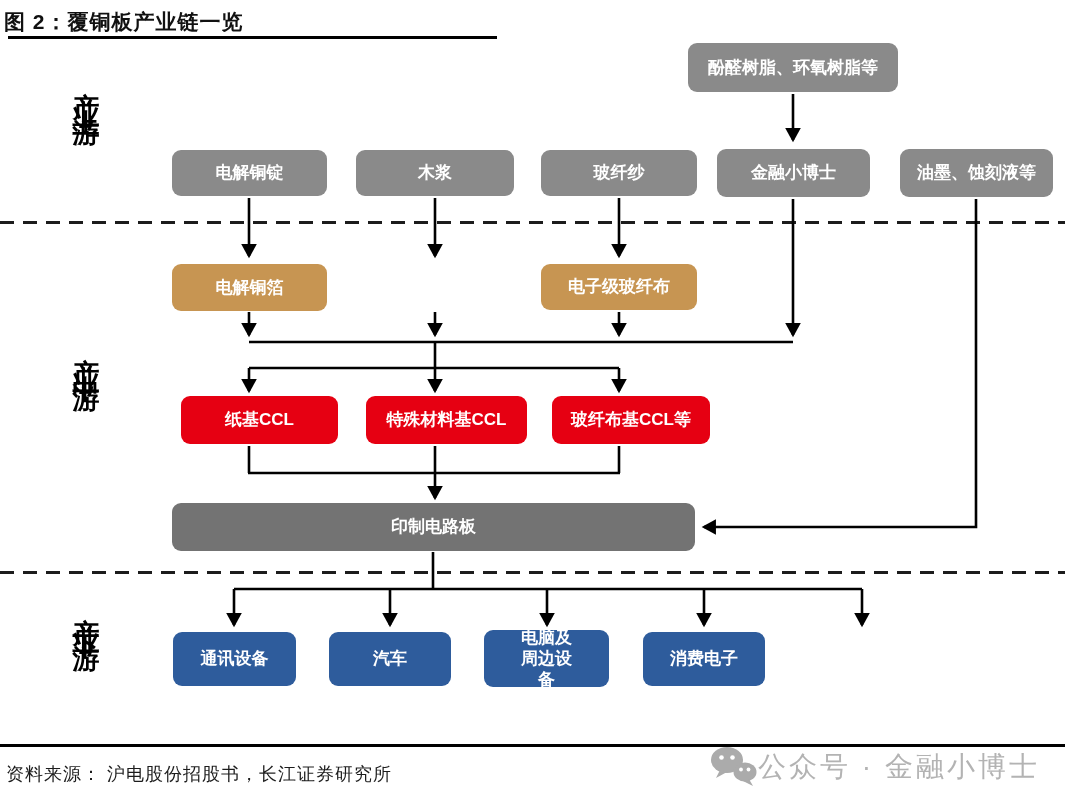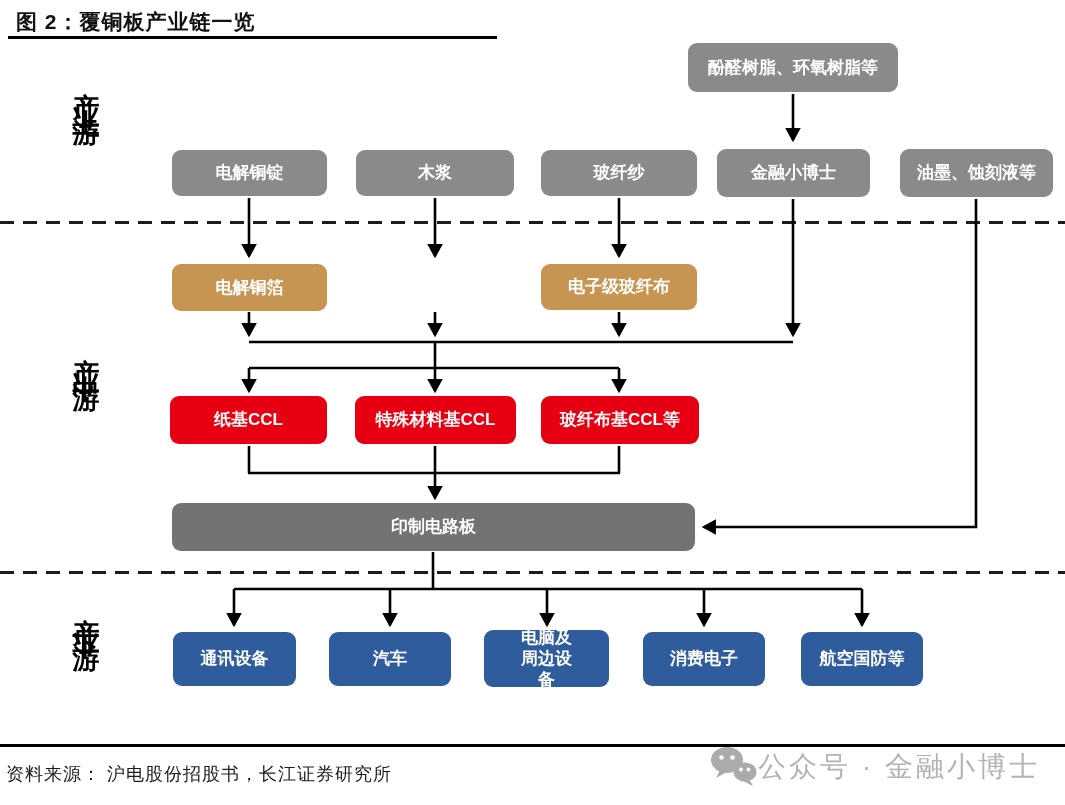--- a/index.html
+++ b/index.html
@@ -1,40 +1,40 @@
 <!DOCTYPE html>
 <html><head>
 <meta charset="utf-8">
 <style>
   html,body{margin:0;padding:0;background:#ffffff;}
   #canvas{
     position:relative;width:1065px;height:805px;background:#ffffff;
     font-family:"Liberation Sans","DejaVu Sans",sans-serif;overflow:hidden;
   }
   .fig-title{
-    position:absolute;left:16px;top:8px;font-size:21px;font-weight:700;
+    position:absolute;left:4px;top:8px;font-size:21px;font-weight:700;
     color:#111;letter-spacing:1px;white-space:nowrap;text-align:right;
   }
   .title-rule{position:absolute;left:8px;top:36px;width:489px;height:3px;background:#000;}
   .dashed-rule{
     position:absolute;left:0;width:1065px;height:3px;
     background:repeating-linear-gradient(90deg,#1c1c1c 0 14px,transparent 14px 23px);
   }
   .vlabel{
     position:absolute;left:68px;writing-mode:vertical-rl;text-orientation:upright;
     font-size:27px;font-weight:800;letter-spacing:9px;color:#000;
   }
   .node{
     position:absolute;display:flex;align-items:center;justify-content:center;
     color:#fff;font-weight:700;font-size:17px;text-align:center;line-height:1.25;
     border-radius:9px;box-sizing:border-box;padding:2px 0;
   }
   .node.gray{background:#8A8A8A;}
   .node.tan{background:#C79552;}
-  .node.red{background:#E60012;}
+  .node.red{background:#E60012;margin-left:11px;}
   .node.orange{background:#737373;}
   .node.blue{background:#2E5C9C;}
   .node.narrowpad{padding:2px 35px;}
   svg.arrows{position:absolute;left:0;top:0;pointer-events:none;}
   .bottom-rule{position:absolute;left:0;top:744px;width:1065px;height:3px;background:#000;}
   .source-note{
     position:absolute;left:6px;top:762px;font-size:18px;color:#1c1c1c;
     letter-spacing:1px;white-space:nowrap;
   }
   .watermark{
@@ -112,21 +112,20 @@
   <div class="node red" style="left:170px;top:396px;width:157px;height:48px">纸基CCL</div>
   <div class="node red" style="left:355px;top:396px;width:161px;height:48px">特殊材料基CCL</div>
   <div class="node red" style="left:541px;top:396px;width:158px;height:48px">玻纤布基CCL等</div>
 
   <div class="node orange" style="left:172px;top:503px;width:523px;height:48px">印制电路板</div>
 
   <div class="node blue" style="left:173px;top:632px;width:123px;height:54px">通讯设备</div>
   <div class="node blue" style="left:329px;top:632px;width:122px;height:54px">汽车</div>
   <div class="node blue narrowpad" style="left:484px;top:630px;width:125px;height:57px">电脑及周边设备</div>
   <div class="node blue" style="left:643px;top:632px;width:122px;height:54px">消费电子</div>
-  <div class="node blue" style="left:801px;top:632px;width:122px;height:54px">航空国防等</div>
 
   <div class="bottom-rule"></div>
   <div class="source-note">资料来源： 沪电股份招股书，长江证券研究所</div>
 
   <div class="watermark">
     <svg width="48" height="42" viewBox="0 0 48 42">
       <g fill="#ABABAB">
         <ellipse cx="17" cy="14" rx="16" ry="13"></ellipse>
         <path d="M10 24 L6 32 L17 26 Z"></path>
         <ellipse cx="35" cy="26" rx="11.5" ry="9.5"></ellipse>

